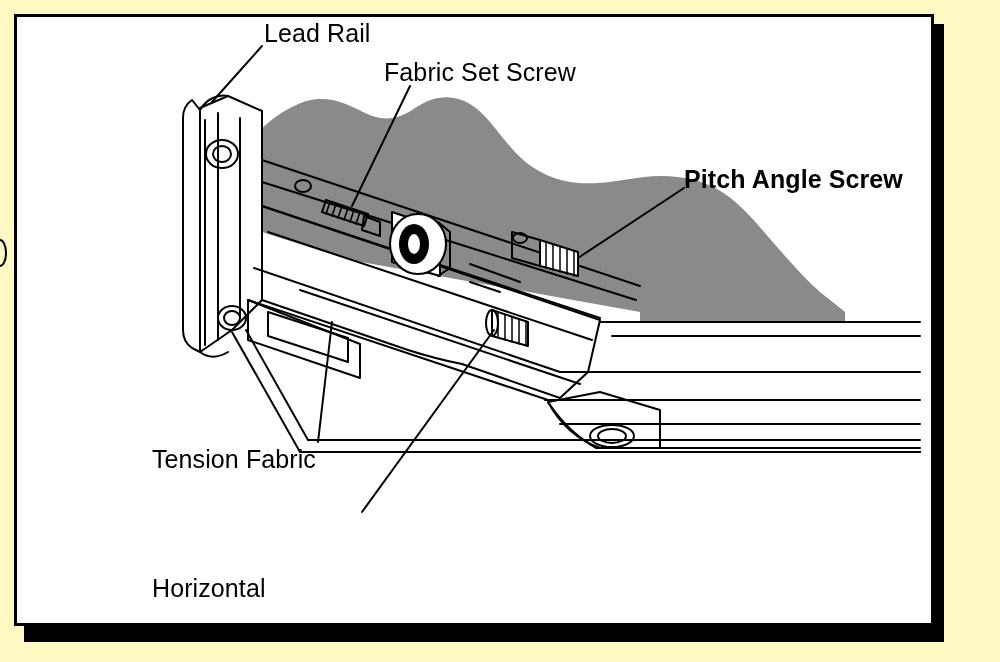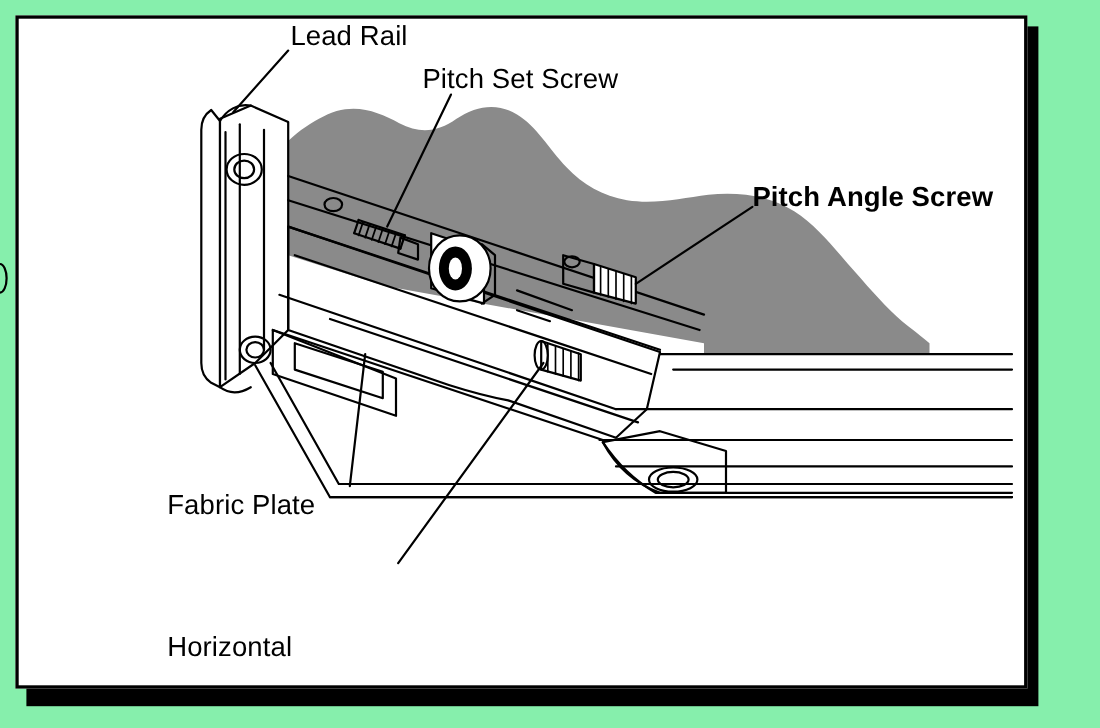--- a/index.html
+++ b/index.html
@@ -4,21 +4,21 @@
 <style>
   html, body {
     margin: 0;
     padding: 0;
     background: #ffffff;
   }
   #stage {
     position: relative;
     width: 1000px;
     height: 662px;
-    background: #86efac;
+    background: #fef9c3;
     font-family: "Liberation Sans", sans-serif;
     overflow: hidden;
   }
   
   .shadow-block {
     position: absolute;
     left: 24px;
     top: 24px;
     width: 920px;
     height: 618px;
@@ -187,21 +187,21 @@
 
       <path d="M262,46 L 212,102" stroke-width="2"></path>
       <path d="M410,86 L 352,206" stroke-width="2"></path>
       <path d="M684,188 L 578,258" stroke-width="2"></path>
       <path d="M318,442 L 332,322" stroke-width="2"></path>
       <path d="M362,512 L 494,330" stroke-width="2"></path>
     </g>
   </svg>
 
   <div class="label" id="lbl-lead-rail">Lead Rail</div>
-  <div class="label" id="lbl-fabric-set-screw">Pitch Set Screw</div>
+  <div class="label" id="lbl-fabric-set-screw">Fabric Set Screw</div>
   <div class="label" id="lbl-pitch-angle-screw">Pitch Angle Screw</div>
-  <div class="label" id="lbl-tension-plate">Fabric Plate</div>
+  <div class="label" id="lbl-tension-plate">Tension Fabric</div>
   <div class="label" id="lbl-horizontal-screw">
     <div>Horizontal</div>
     
   </div>
 
 </div>
 
 </body></html>

